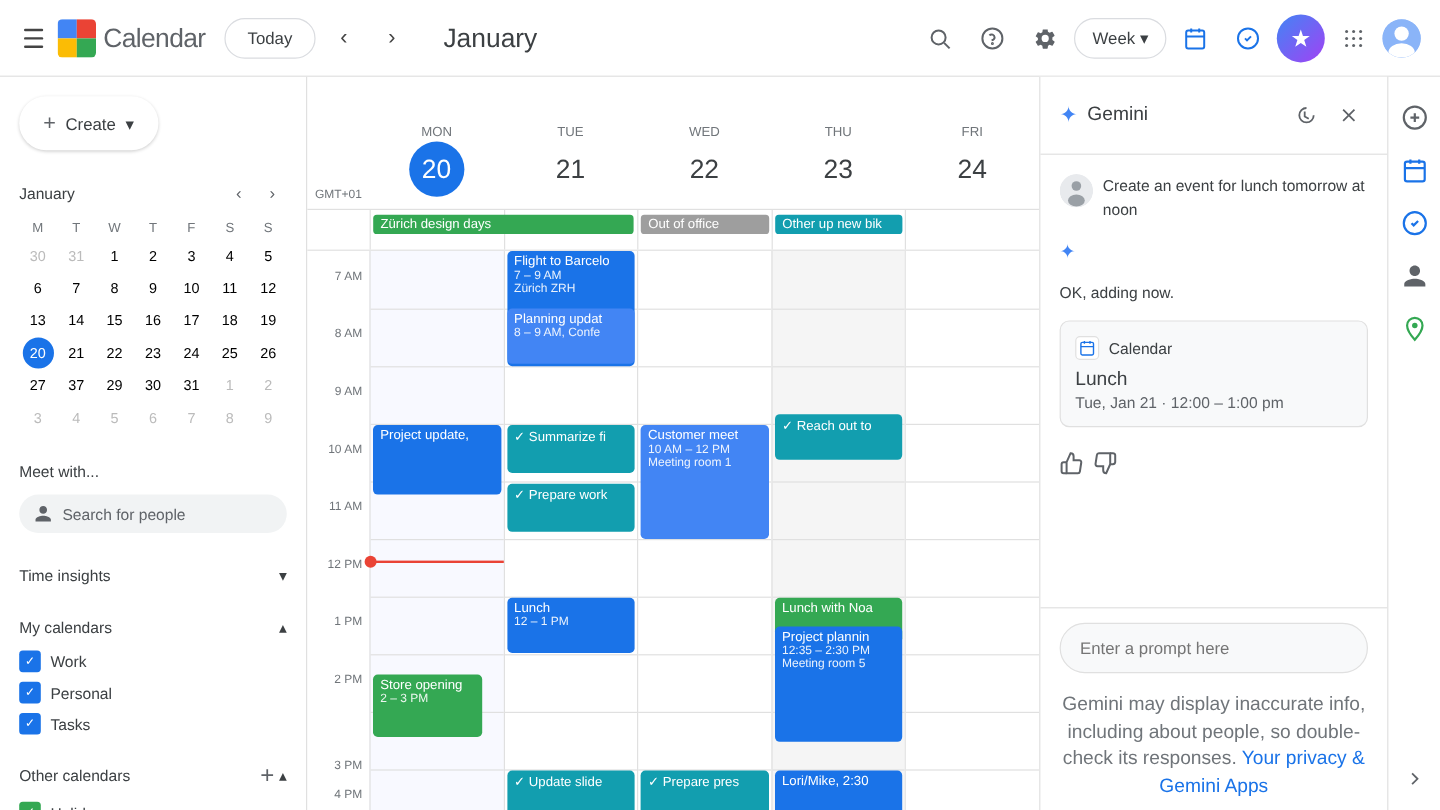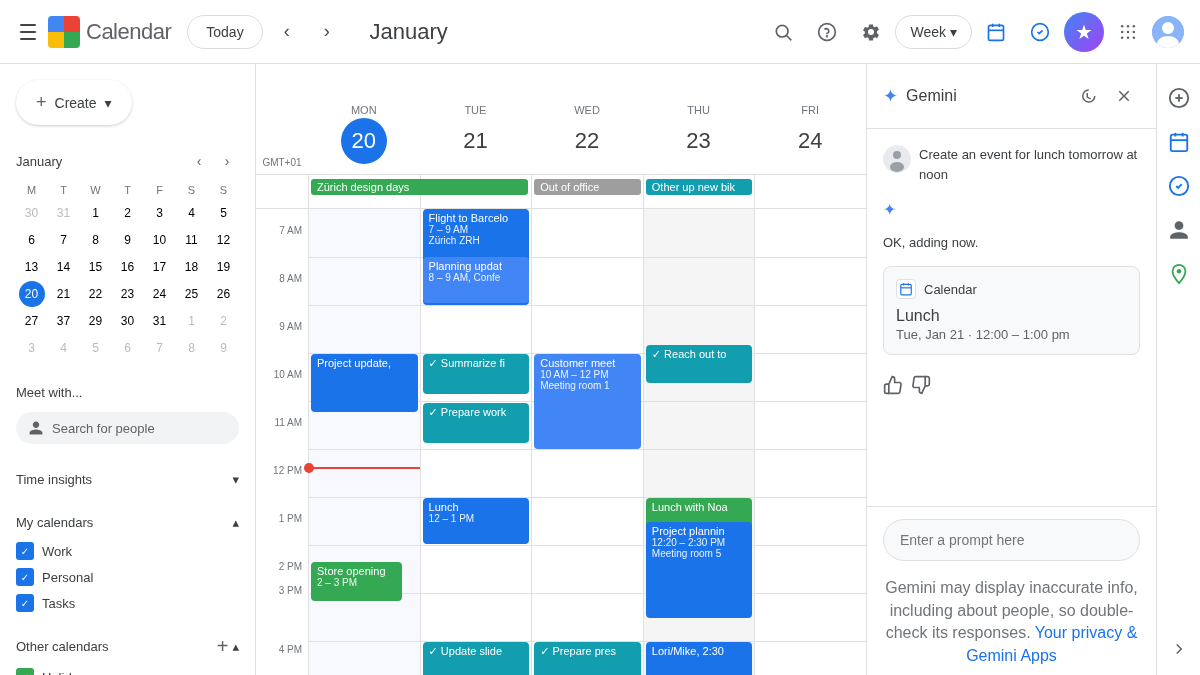--- a/index.html
+++ b/index.html
@@ -381,22 +381,22 @@
 
         <div style="position:relative;">
           <div style="position:absolute;top:16px;right:6px;font-size:10px;color:#70757a;">7 AM</div>
           <div style="position:absolute;top:64px;right:6px;font-size:10px;color:#70757a;">8 AM</div>
           <div style="position:absolute;top:112px;right:6px;font-size:10px;color:#70757a;">9 AM</div>
           <div style="position:absolute;top:160px;right:6px;font-size:10px;color:#70757a;">10 AM</div>
           <div style="position:absolute;top:208px;right:6px;font-size:10px;color:#70757a;">11 AM</div>
           <div style="position:absolute;top:256px;right:6px;font-size:10px;color:#70757a;">12 PM</div>
           <div style="position:absolute;top:304px;right:6px;font-size:10px;color:#70757a;">1 PM</div>
           <div style="position:absolute;top:352px;right:6px;font-size:10px;color:#70757a;">2 PM</div>
-          <div style="position:absolute;top:376px;right:6px;font-size:10px;color:#70757a;">3 PM</div>
-          <div style="position:absolute;top:435px;right:6px;font-size:10px;color:#70757a;">4 PM</div>
+          <div style="position:absolute;top:424px;right:6px;font-size:10px;color:#70757a;">3 PM</div>
+          <div style="position:absolute;top:448px;right:6px;font-size:10px;color:#70757a;">4 PM</div>
           <div style="position:absolute;top:496px;right:6px;font-size:10px;color:#70757a;">5 PM</div>
 
         </div>
 
         <div class="day-col today-col" style="position:relative;">
 
           <div style="position:absolute;top:0;left:0;right:0;height:100%;pointer-events:none;">
             <div style="position:absolute;top:48px;left:0;right:0;border-top:1px solid #e0e0e0;"></div>
             <div style="position:absolute;top:96px;left:0;right:0;border-top:1px solid #e0e0e0;"></div>
             <div style="position:absolute;top:144px;left:0;right:0;border-top:1px solid #e0e0e0;"></div>
@@ -410,21 +410,21 @@
 
           </div>
 
           <div style="position:absolute;top:258px;left:0;right:0;border-top:2px solid #ea4335;z-index:5;">
             <div style="width:10px;height:10px;border-radius:50%;background:#ea4335;position:absolute;left:-5px;top:-6px;"></div>
           </div>
 
           <div class="cal-event blue" style="top:145px;height:58px;left:2px;right:2px;">
             <div class="cal-event-title">Project update,</div>
           </div>
-          <div class="cal-event green" style="top:353px;height:39px;left:2px;right:18px;">
+          <div class="cal-event green" style="top:353px;height:52px;left:2px;right:18px;">
             <div class="cal-event-title">Store opening</div>
             <div class="cal-event-time">2 – 3 PM</div>
           </div>
 
         </div>
 
         <div class="day-col" style="position:relative;">
           <div style="position:absolute;top:0;left:0;right:0;height:100%;pointer-events:none;">
             <div style="position:absolute;top:48px;left:0;right:0;border-top:1px solid #e0e0e0;"></div>
             <div style="position:absolute;top:96px;left:0;right:0;border-top:1px solid #e0e0e0;"></div>
@@ -523,21 +523,21 @@
           <div class="cal-event teal" style="top:136px;height:38px;left:2px;right:2px;">
             <div class="cal-event-title">✓ Reach out to</div>
           </div>
 
           <div class="cal-event green" style="top:289px;height:38px;left:2px;right:2px;">
             <div class="cal-event-title">Lunch with Noa</div>
           </div>
 
           <div class="cal-event blue" style="top:313px;height:96px;left:2px;right:2px;">
             <div class="cal-event-title">Project plannin</div>
-            <div class="cal-event-time">12:20 – 2:30 PM</div>
+            <div class="cal-event-time">12:35 – 2:30 PM</div>
             <div class="cal-event-time">Meeting room 5</div>
           </div>
 
           <div class="cal-event blue" style="top:433px;height:40px;left:2px;right:2px;">
             <div class="cal-event-title">Lori/Mike, 2:30</div>
           </div>
         </div>
 
         <div class="day-col" style="position:relative;">
           <div style="position:absolute;top:0;left:0;right:0;height:100%;pointer-events:none;">

